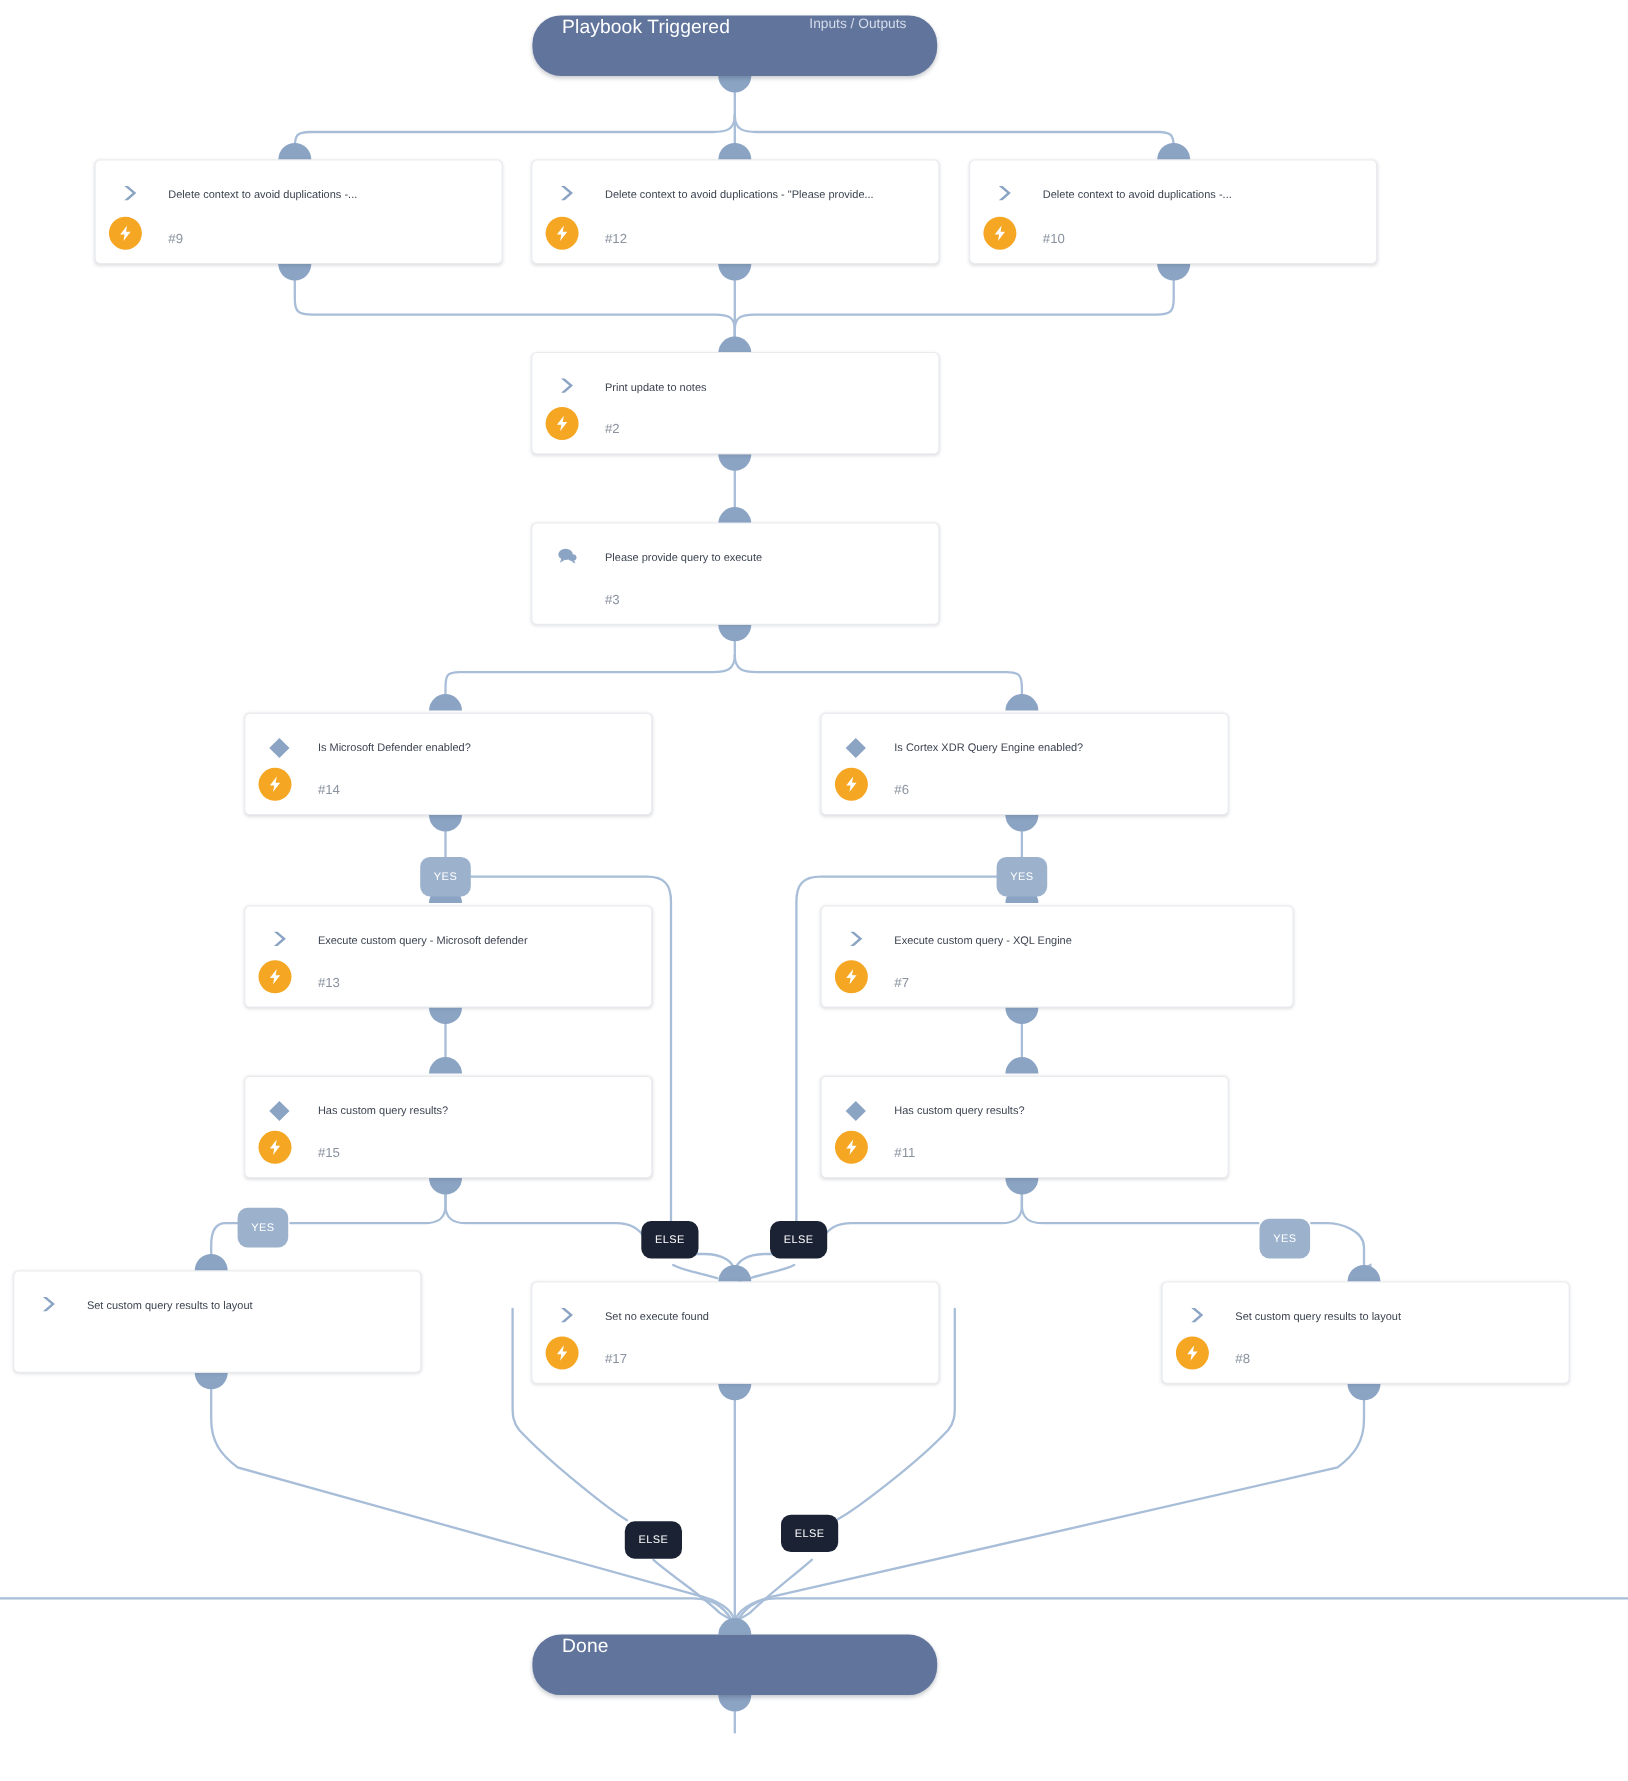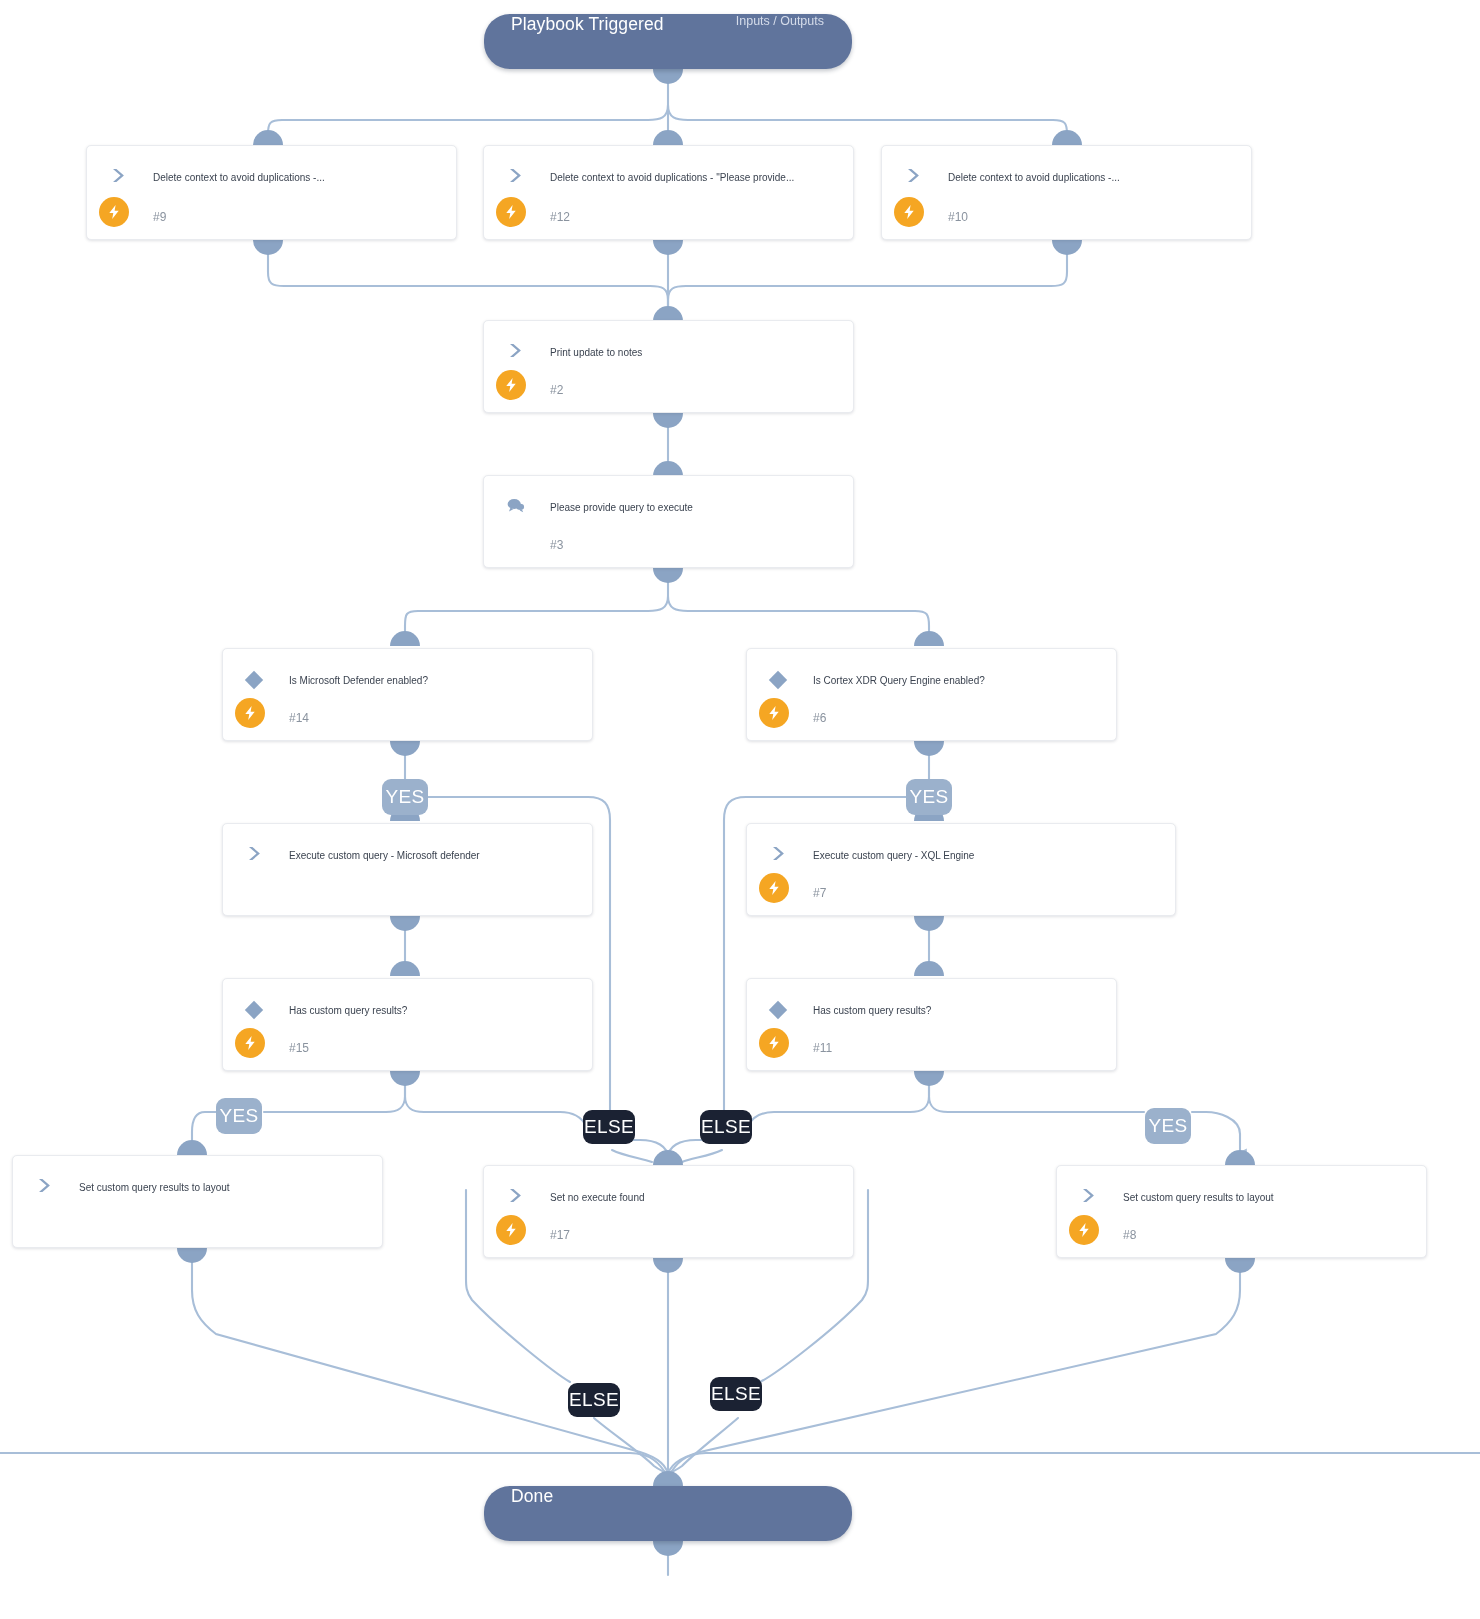--- a/index.html
+++ b/index.html
@@ -105,21 +105,21 @@
   }
   .port.top    { border-radius: 15px 15px 0 0; }
   .port.bottom { border-radius: 0 0 15px 15px; }
 
   
   .blabel {
     position: absolute;
     display: flex;
     align-items: center;
     justify-content: center;
-    font-size: 19px;
+    font-size: 10px;
     border-radius: 9px;
     z-index: 6;
     letter-spacing: .4px;
   }
   .blabel.yes {
     background: #9bb1cc;
     color: #ffffff;
     width: 46px; height: 36px;
   }
   .blabel.els {
@@ -361,20 +361,28 @@
   <div class="port top" style="left:390px; top:806px;"></div>
   <div class="card" style="left:222px; top:823px; width:371px; height:93px;">
     <div class="card-row">
       <span class="card-icon">
         <svg class="glyph-chevron" width="17" height="17" viewBox="0 0 17 17">
           <path d="M3,2 L10.5,8.5 L3,15 L6.4,15 L13.9,8.5 L6.4,2 Z" fill="#8ba4c4"></path>
         </svg>
       </span>
       <span class="card-title">Execute custom query - Microsoft defender</span>
     </div>
+    <div class="card-foot">
+      <span class="bolt">
+        <svg width="16" height="16" viewBox="0 0 16 16">
+            <path d="M9.6,1 L3.3,9.1 L7.3,9.1 L6.2,15 L12.7,6.7 L8.6,6.7 Z" fill="#ffffff"></path>
+          </svg>
+      </span>
+      <span class="card-id">#13</span>
+    </div>
   </div>
   <div class="port bottom" style="left:390px; top:916px;"></div>
 
   <div class="port top" style="left:914px; top:806px;"></div>
   <div class="card" style="left:746px; top:823px; width:430px; height:93px;">
     <div class="card-row">
       <span class="card-icon">
         <svg class="glyph-chevron" width="17" height="17" viewBox="0 0 17 17">
           <path d="M3,2 L10.5,8.5 L3,15 L6.4,15 L13.9,8.5 L6.4,2 Z" fill="#8ba4c4"></path>
         </svg>

